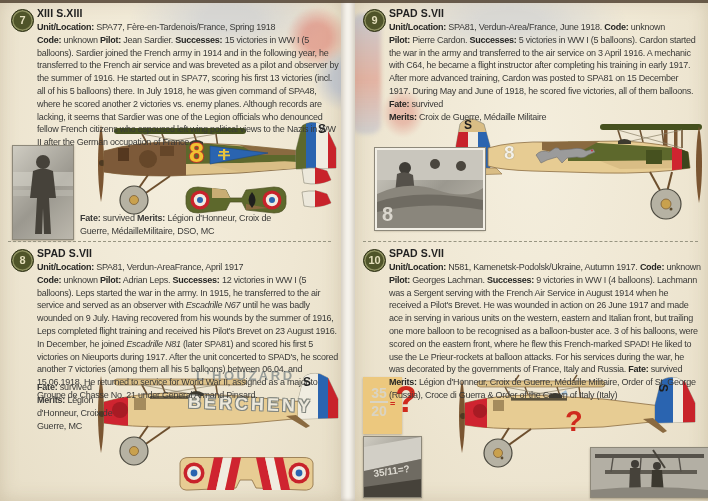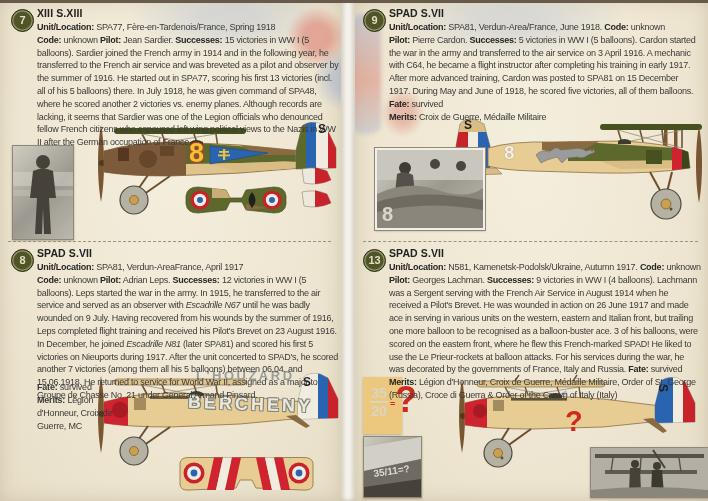--- a/index.html
+++ b/index.html
@@ -153,20 +153,21 @@
           <g transform="translate(0,23)">
             <path d="M2,3 Q16,0 27,5 L31,14 Q18,20 4,17 Z" fill="#ece8db" stroke="#8a8676" stroke-width="0.6"></path>
             <path d="M15,1.3 L27,5 L31,14 Q24,17.5 15,18 Z" fill="#c8232b"></path>
           </g>
         </g>
       </svg>
       <span class="mark m-num8-yellow" style="left:99px;top:20px;">8</span>
       <span class="mark m-tailS" style="left:228px;top:4px;">S</span>
     </div>
 
+    <div class="caption" style="left:80px;top:212px;width:195px;"><b>Fate:</b><span> survived </span><b>Merits:</b><span> Légion d'Honneur, Croix de Guerre, MédailleMilitaire, DSO, MC</span></div>
 
     <div class="divider" style="top:241px;"></div>
 
     <div class="badge" style="left:11px;top:249px;">8</div>
     <div class="e-title" style="left:37px;top:247px;">SPAD S.VII</div>
     <div class="e-body" style="left:37px;top:261px;width:302px;"><b>Unit/Location:</b><span> SPA81, Verdun-AreaFrance, April 1917</span><br><b>Code:</b><span> unknown </span><b>Pilot:</b><span> Adrian Leps. </span><b>Successes:</b><span> 12 victories in WW I (5 balloons). Leps started the war in the army. In 1915, he transferred to the air service and served as an observer with </span><i>Escadrille N67</i><span> until he was badly wounded on 9 July. Having recovered from his wounds by the summer of 1916, Leps completed flight training and received his Pilot's Brevet on 23 August 1916. In December, he joined </span><i>Escadrille N81</i><span> (later SPA81) and scored his first 5 victories on Nieuports during 1917. After the unit concerted to SPAD's, he scored another 7 victories (among them all his 5 balloons) between 06.04. and 15.06.1918. He returned to service for World War II, assigned as a major to Groupe de Chasse No. 21 under General Armand Pinsard.</span></div>
     <div class="caption" style="left:37px;top:381px;width:92px;"><b>Fate:</b><span> survived</span><br><b>Merits:</b><span> Légion d'Honneur, Croix de Guerre, MC</span></div>
 
     <div class="fig" style="left:90px;top:366px;width:252px;height:128px;">
       <svg width="252" height="128" viewBox="0 0 252 128">
@@ -312,21 +313,21 @@
           <circle cx="84" cy="16" r="5" fill="#4a463e"></circle>
         <path d="M20,24 Q28,20 36,25 L38,44 L18,44 Z" fill="#55514a"></path>
         <path d="M0,44 Q30,30 60,40 Q90,50 106,38 L106,78 L0,78 Z" fill="#8a867c"></path>
         <path d="M0,52 Q40,38 106,50 L106,60 Q50,50 0,62 Z" fill="#6f6b62"></path>
       </svg>
       <span class="photo-mark photo-mark-8">8</span>
     </div>
 
     <div class="divider" style="top:241px;"></div>
 
-    <div class="badge" style="left:8px;top:249px;">13</div>
+    <div class="badge" style="left:8px;top:249px;">10</div>
     <div class="e-title" style="left:34px;top:247px;">SPAD S.VII</div>
     <div class="e-body" style="left:34px;top:261px;width:312px;"><b>Unit/Location:</b><span> N581, Kamenetsk-Podolsk/Ukraine, Autumn 1917. </span><b>Code:</b><span> unknown</span><br><b>Pilot:</b><span> Georges Lachman. </span><b>Successes:</b><span> 9 victories in WW I (4 balloons). Lachmann was a Sergent serving with the French Air Service in August 1914 when he received a Pilot's Brevet. He was wounded in action on 26 June 1917 and made ace in serving in various units on the western, eastern and Italian front, but trailing one more balloon to be recognised as a balloon-buster ace. 3 of his balloons, were scored on the eastern front, where he flew this French-marked SPAD! He liked to use the Le Prieur-rockets at balloon attacks. For his services during the war, he was decorated by the governments of France, Italy and Russia. </span><b>Fate:</b><span> survived </span><b>Merits:</b><span> Légion d'Honneur, Croix de Guerre, Médaille Militaire, Order of St. George (Russia), Croce di Guerra &amp; Order of the Crown of Italy (Italy)</span></div>
 
     <div class="emblem" style="left:8px;top:377px;width:39px;height:57px;">
       <div class="frac">
         <div>35</div>
         <div class="bar"></div>
         <div>20</div>
       </div>
       <div class="eq">=</div>

